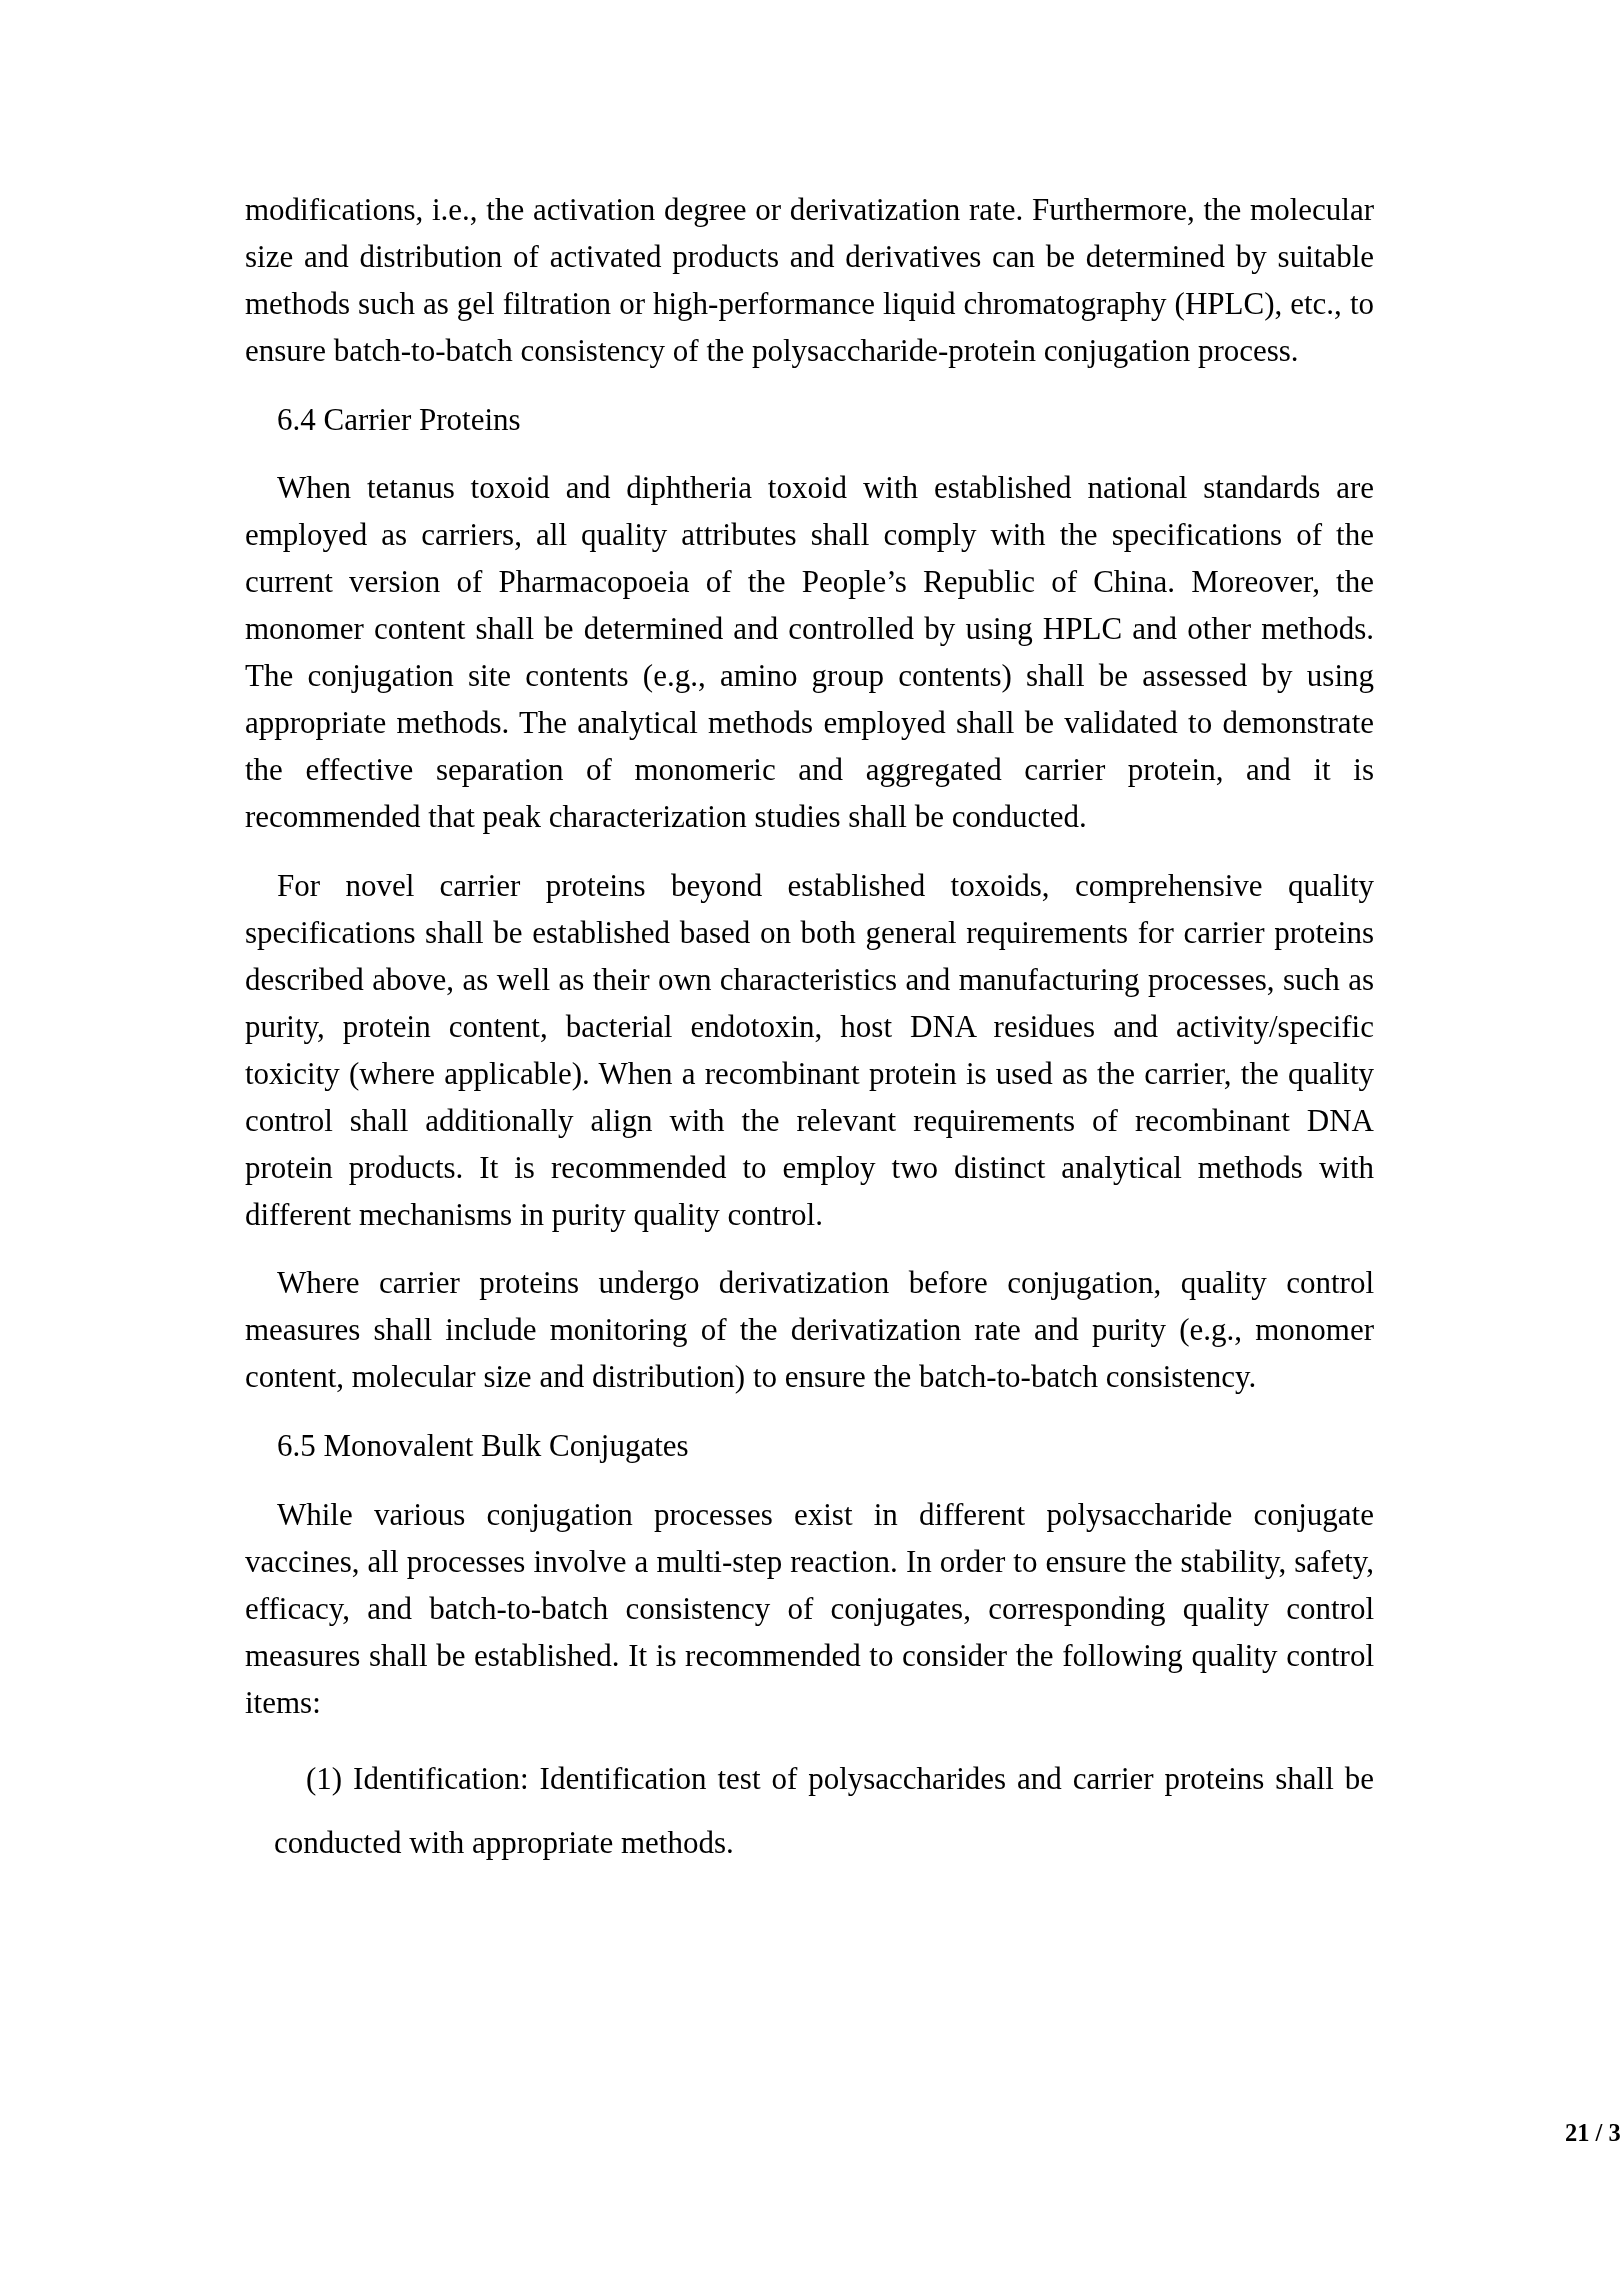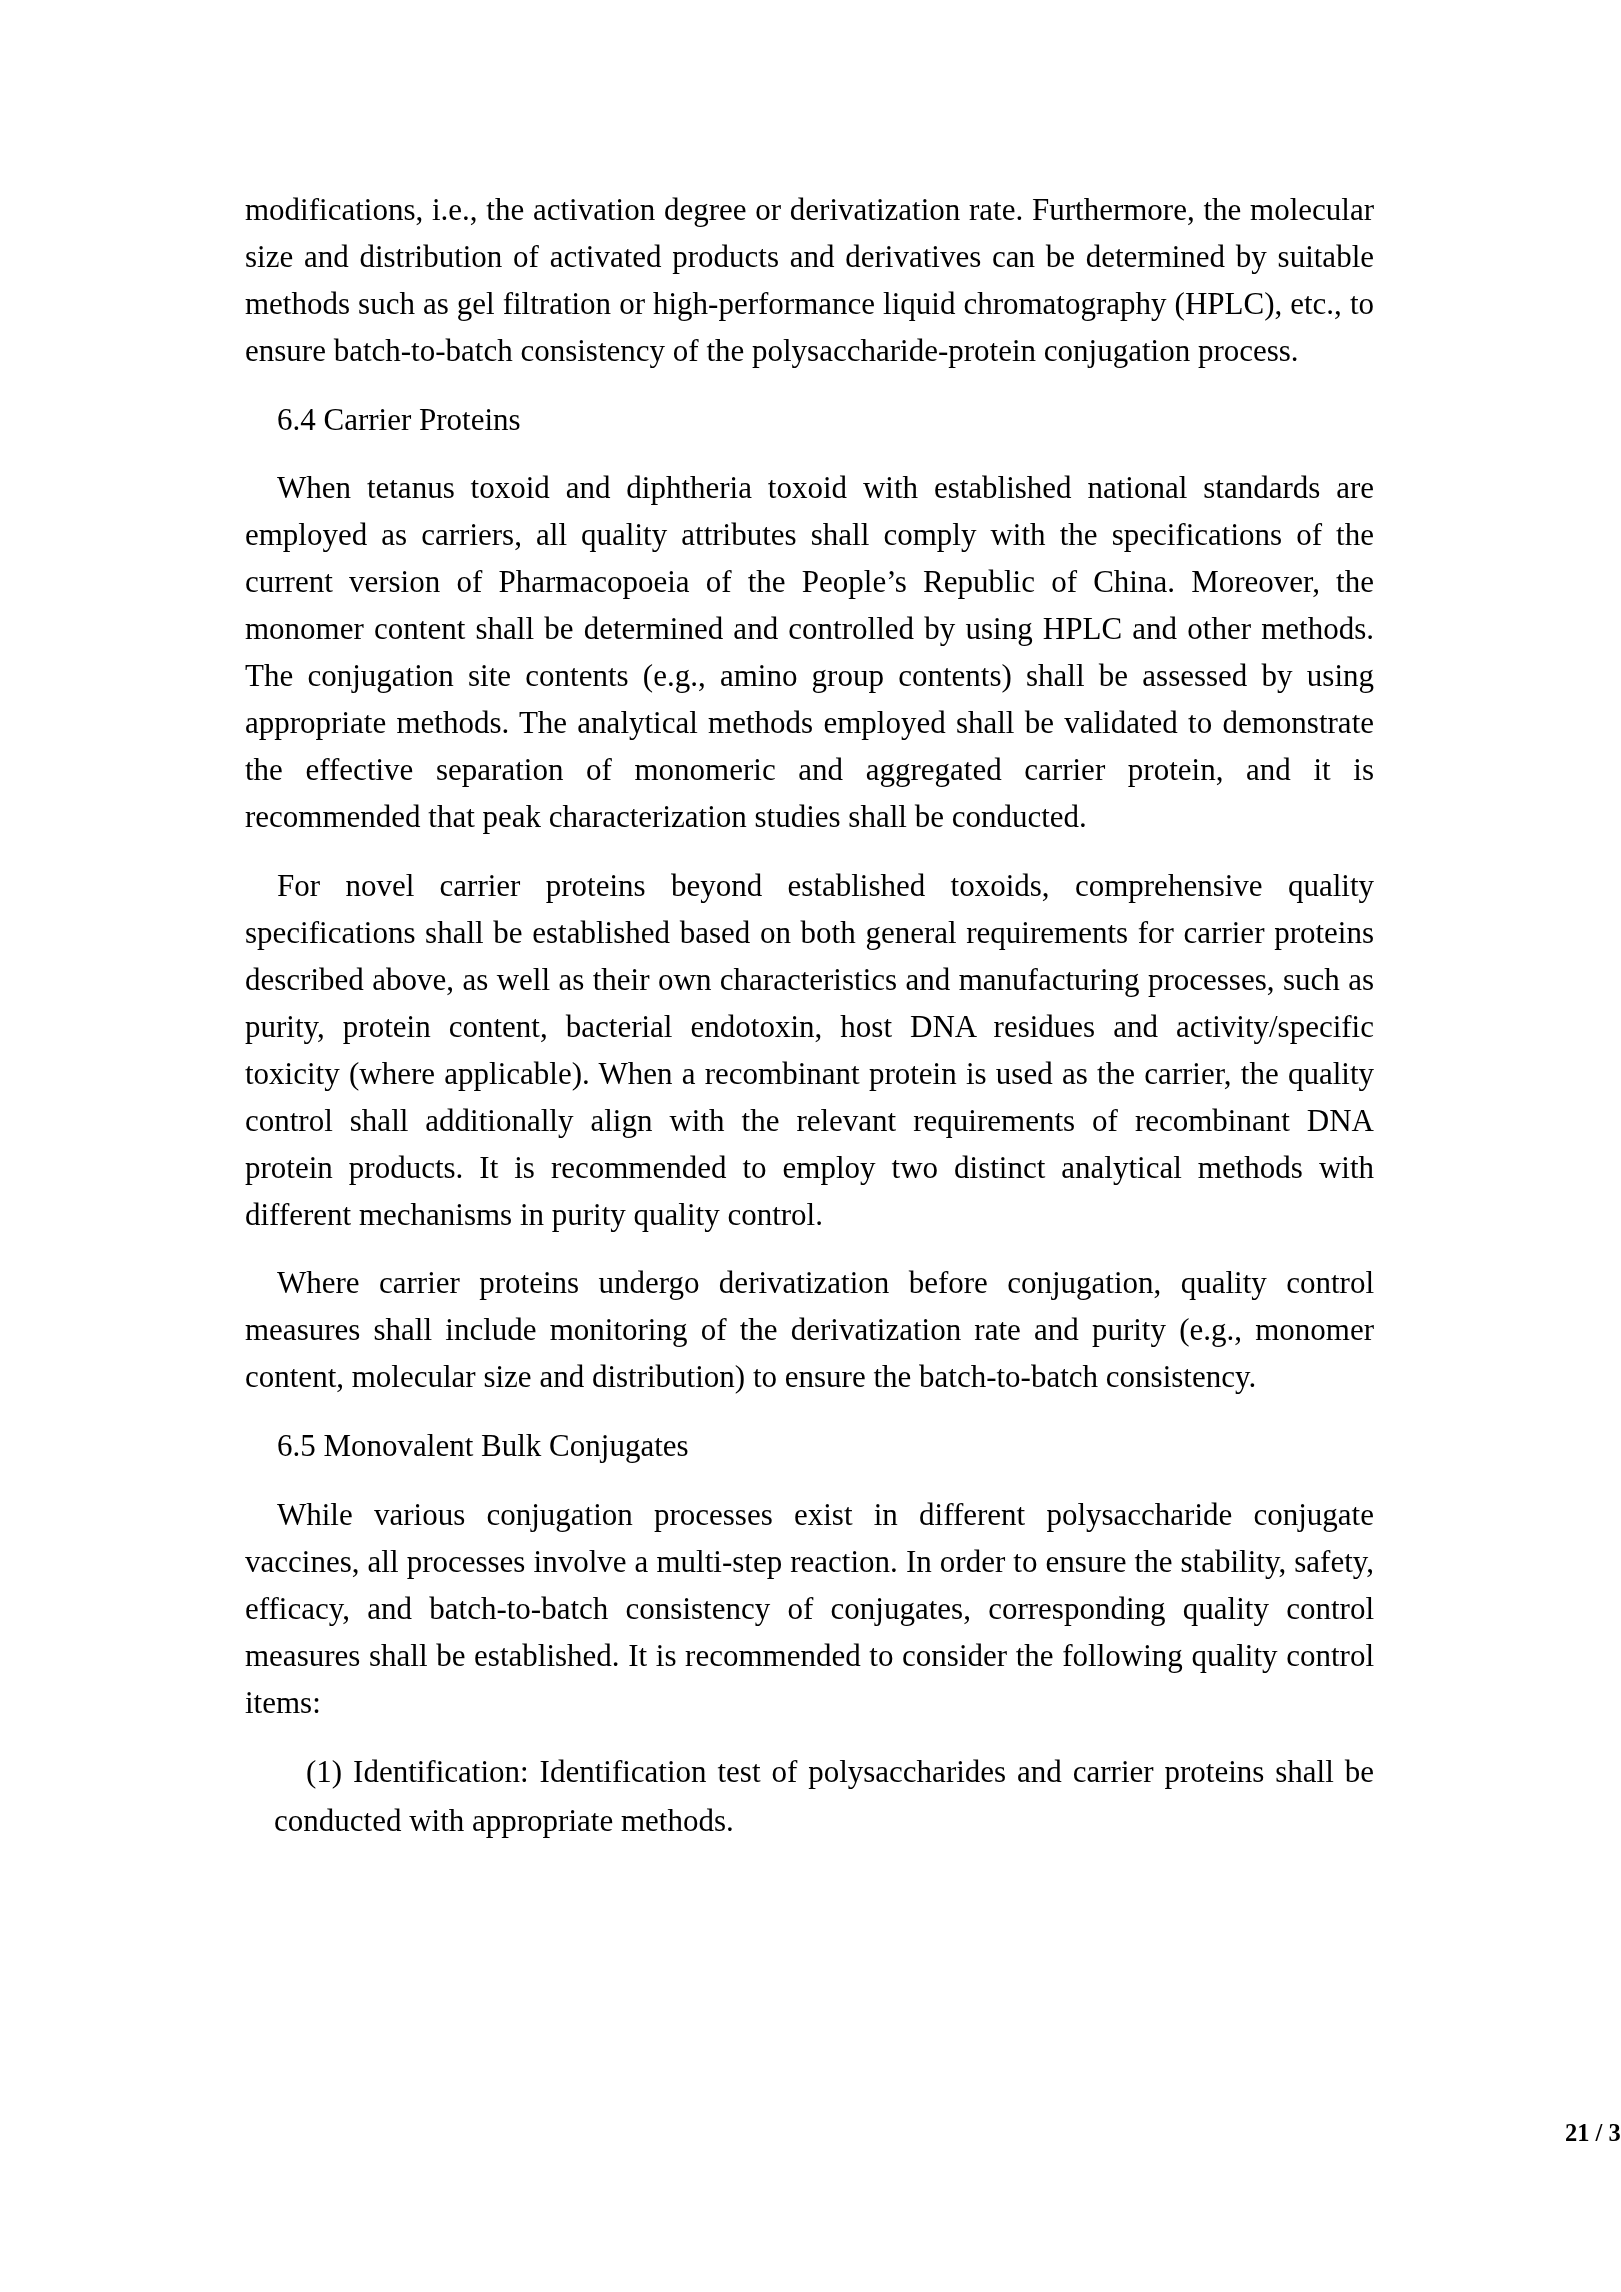--- a/index.html
+++ b/index.html
@@ -33,21 +33,21 @@
     }
     .heading {
       font-size: 31px;
       line-height: 47px;
       margin: 0 0 21.6px 0;
       padding-left: 32px;
       font-weight: normal;
     }
     .list-item {
       font-size: 31px;
-      line-height: 49px;
+      line-height: 64px;
       text-align: justify;
       margin: 0 0 21.6px 29px;
       text-indent: 32px;
     }
     .italic {
     }
     .page-number {
       position: absolute;
       top: 2117px;
       left: 12px;

